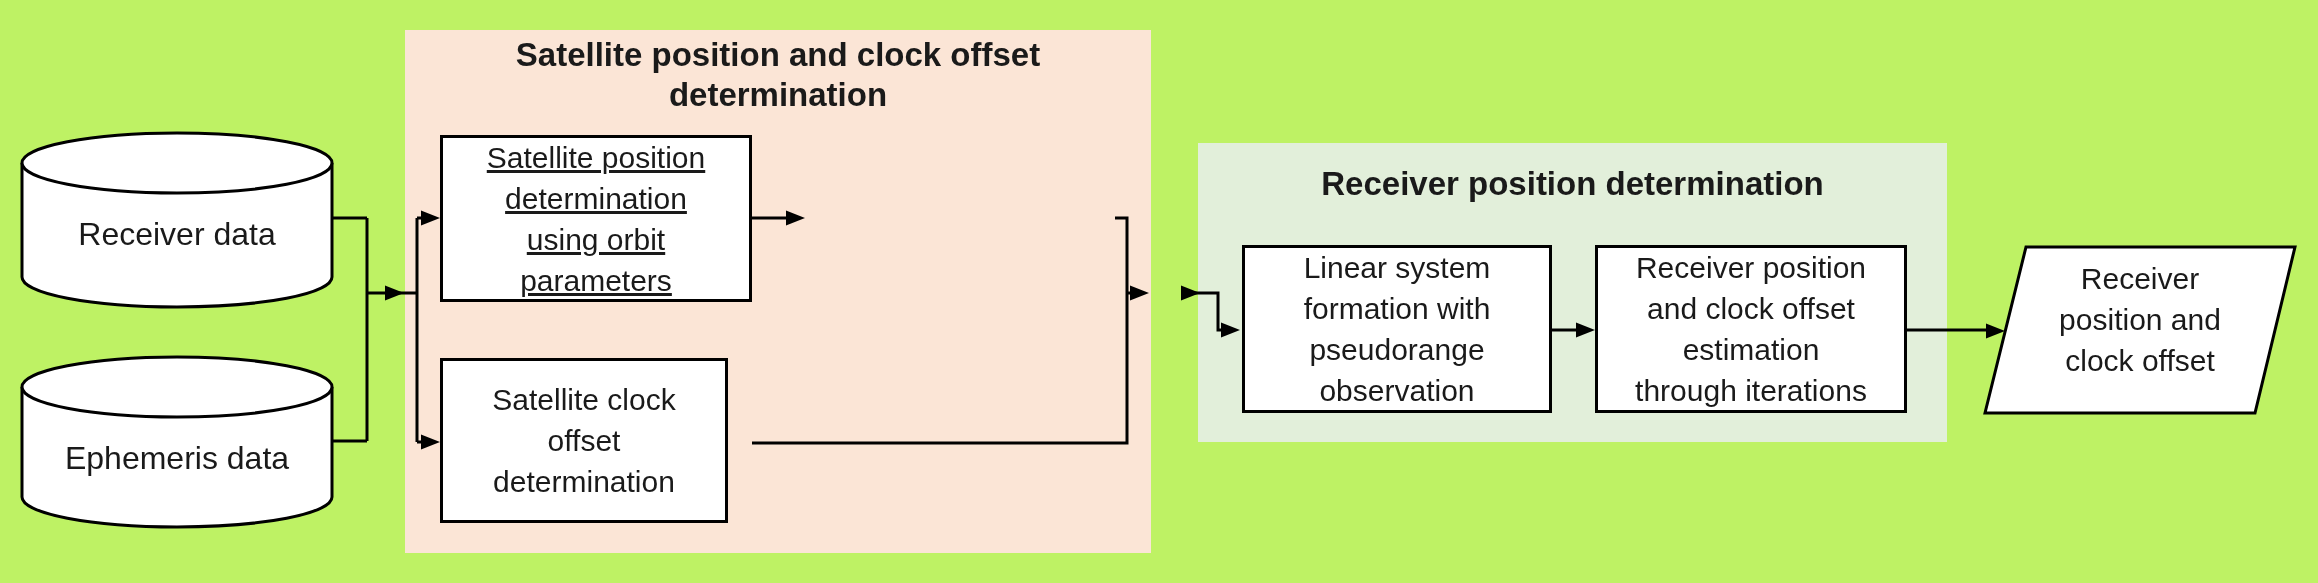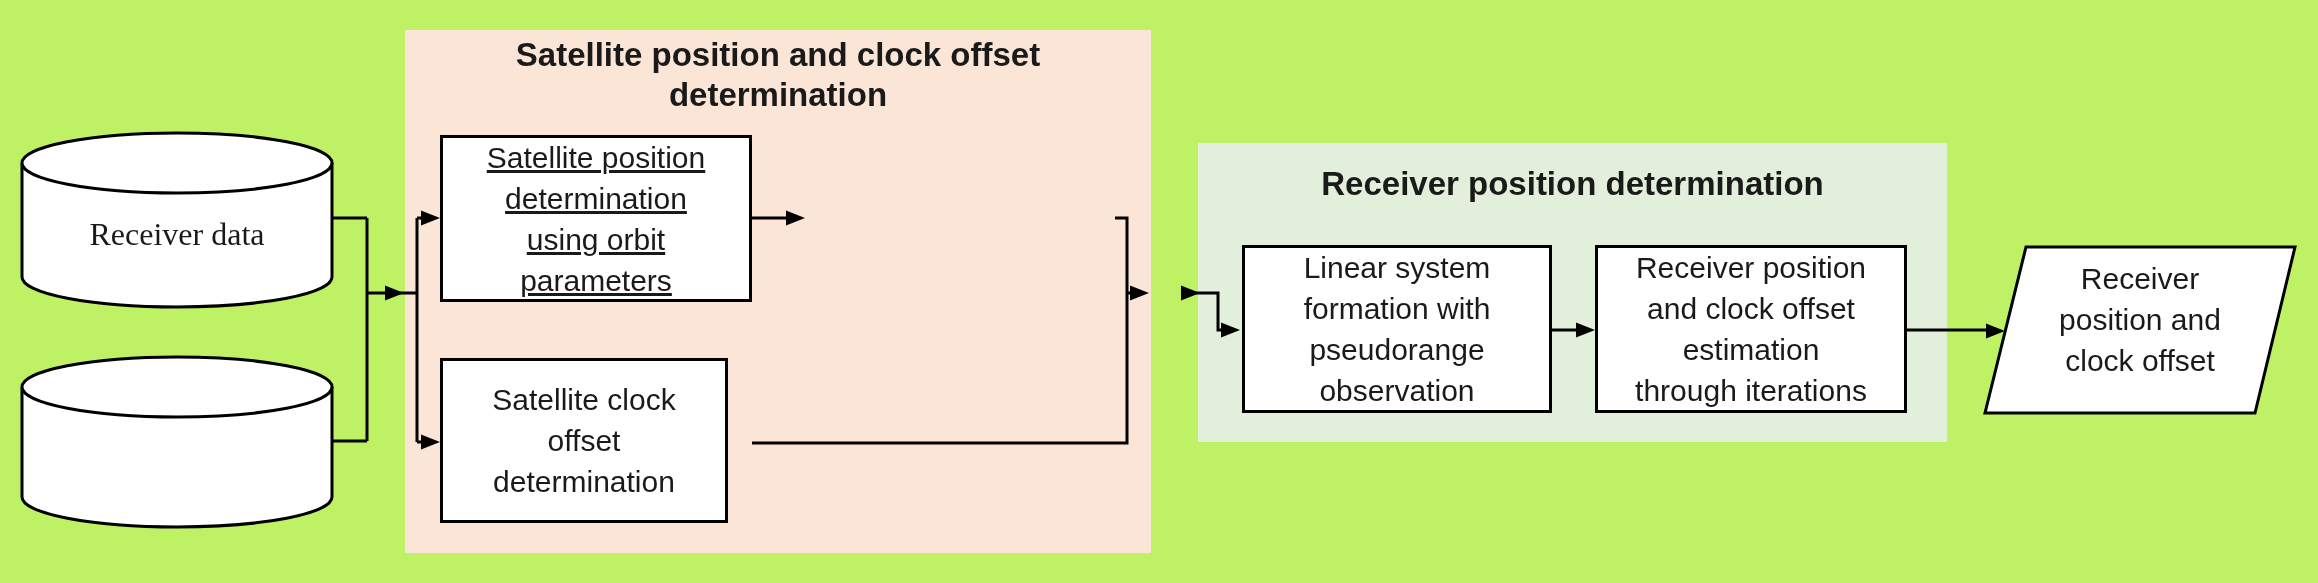--- a/index.html
+++ b/index.html
@@ -24,21 +24,21 @@
     text-align:center; white-space:pre-line;
     font-size:30px; line-height:41px;
   }
   .box-sat-pos   { left:440px;  top:135px; width:312px; height:167px;text-decoration:underline; }
   .box-earth-rot { left:805px;  top:135px; width:310px; height:167px; }
   .box-sat-clk   { left:440px;  top:358px; width:288px; height:165px; }
   .box-linsys    { left:1242px; top:245px; width:310px; height:168px; }
   .box-rcv-est   { left:1595px; top:245px; width:312px; height:168px; }
   .cyl-label {
     position:absolute; left:22px; width:310px; z-index:2;
-    text-align:center; font-size:32px; line-height:42px;font-family:Liberation Serif, serif;
+    text-align:center; font-size:32px; line-height:42px;
   }
   .cyl-label-receiver  { top:213px; }
   .cyl-label-ephemeris { top:437px; }
   .para-label {
     position:absolute; left:1985px; top:247px; width:310px; height:144px; z-index:2;
     display:flex; align-items:center; justify-content:center;
     text-align:center; white-space:pre-line; font-size:30px; line-height:41px;
   }
 </style>
 </head>
@@ -87,20 +87,21 @@
       <polygon points="805,218 786,210.5 786,225.5"></polygon>
       <polygon points="1149,293 1130,285.5 1130,300.5"></polygon>
       <polygon points="1200,293 1181,285.5 1181,300.5"></polygon>
       <polygon points="1240,330 1221,322.5 1221,337.5"></polygon>
       <polygon points="1595,330 1576,322.5 1576,337.5"></polygon>
       <polygon points="2005,331 1986,323.5 1986,338.5"></polygon>
     </g>
   </svg>
 
   <div class="cyl-label cyl-label-receiver">Receiver data</div>
+  <div class="cyl-label cyl-label-ephemeris">Ephemeris data</div>
 
   <div class="box box-sat-pos">
     <span>Satellite position
 determination
 using orbit
 parameters</span>
   </div>
   <div class="box box-sat-clk">
     <span>Satellite clock
 offset

